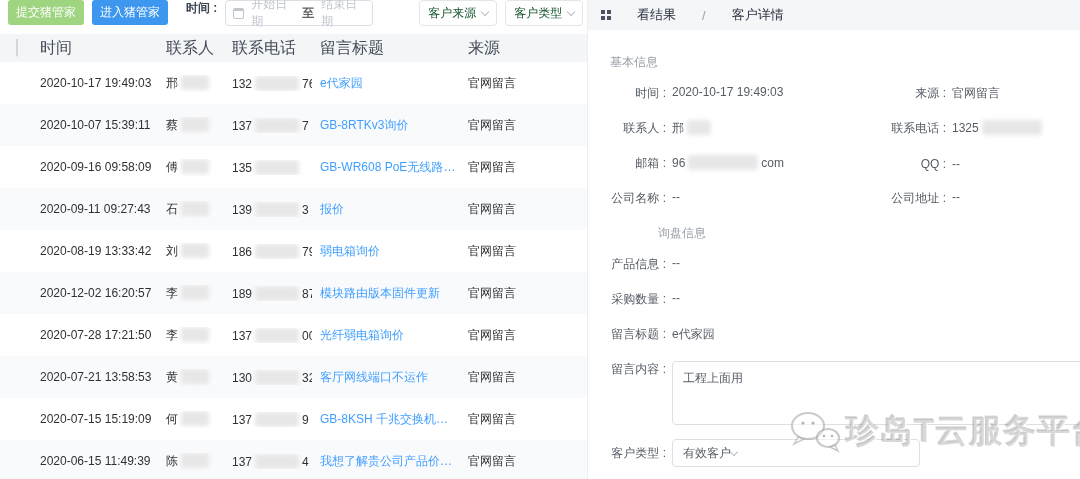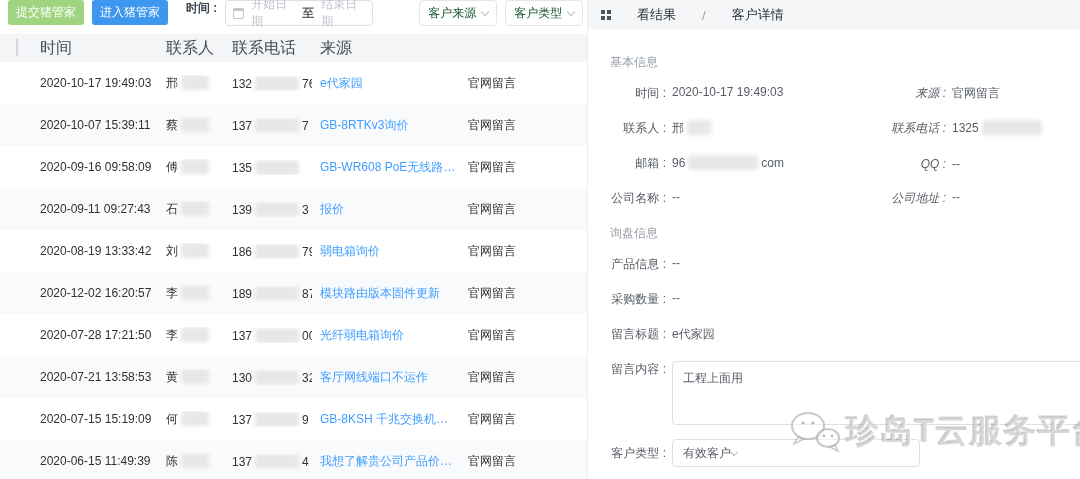--- a/index.html
+++ b/index.html
@@ -33,27 +33,27 @@
   .w24{width:24px;} .w28{width:28px;} .w44{width:44px;} .w60{width:60px;} .w70{width:70px;}
 
   
   .right-pane { flex:1; min-width:0; border-left:1px solid #eceef1; display:flex; flex-direction:column; background:#fff; }
   .panel-header { height:30px; flex:none; background:#f5f6f8; display:flex; align-items:center; gap:26px; padding:0 13px; font-size:13px; color:#2b3340; }
   .grid-icon { display:grid; grid-template-columns:4px 4px; gap:2px; }
   .grid-icon i { width:4px; height:4px; background:#49525f; }
   .crumb-sep { color:#9aa0a8; }
   .panel-body { flex:1; padding:20px 0 0 22px; font-size:12px; color:#565c65; overflow:hidden; }
   .section-title { color:#99a0a9; font-size:12px; margin:4px 0 14px; }
-  .section-title.second { margin-top:10px; }
+  .section-title.second { margin-top:10px;margin-left:48px; }
   .frow { display:grid; grid-template-columns:240px 1fr; height:14px; margin-bottom:21px; align-items:center; }
   .frow.single { grid-template-columns:1fr; }
   .frow.tall { height:auto; margin-bottom:14px; }
   .fcell { display:flex; align-items:flex-start; }
   .flabel { width:56px; flex:none; text-align:right; color:#565c65; white-space:nowrap; }
-  .fcell.rcol .flabel { width:96px;font-style:italic; }
+  .fcell.rcol .flabel { width:96px; }
   .fvalue { margin-left:6px; color:#565c65; white-space:nowrap; }
   .msg-box { margin-left:6px; width:412px; height:64px; border:1px solid #dcdfe6; border-radius:4px; padding:8px 10px; color:#565c65; background:#fff; }
   .select-lg { margin-left:6px; width:248px; height:28px; border:1px solid #dcdfe6; border-radius:4px; display:flex; align-items:center; justify-content:flex-start; padding:0 10px; color:#565c65; background:#fff; cursor:pointer; }
 
   
   .watermark { position:absolute; left:786px; top:408px; display:flex; align-items:center; gap:2px; z-index:40; pointer-events:none; }
   .wm-text { font-size:33px; font-weight:bold; letter-spacing:1px; white-space:nowrap; color:rgba(160,160,160,0.4); text-shadow:1px 1px 0 rgba(255,255,255,0.95), -1px -1px 0 rgba(120,120,120,0.25); }
 </style>
 </head>
 <body>
@@ -80,20 +80,21 @@
         <span class="chevron"></span>
       </div>
 
     </div>
 
     <div class="thead">
       <span class="th"><span class="cb"></span></span>
       <span class="th">时间</span>
       <span class="th">联系人</span>
       <span class="th">联系电话</span>
+      <span class="th">留言标题</span>
       <span class="th">来源</span>
     </div>
 
     <div class="tbody" id="table-body">
       <div class="tr">
         <span class="td"></span>
         <span class="td">2020-10-17 19:49:03</span>
         <span class="td"><span>邢</span><span class="redact w28"></span></span>
         <span class="td"><span>132</span><span class="redact w44"></span><span>76</span></span>
         <span class="td title-link">e代家园</span>

